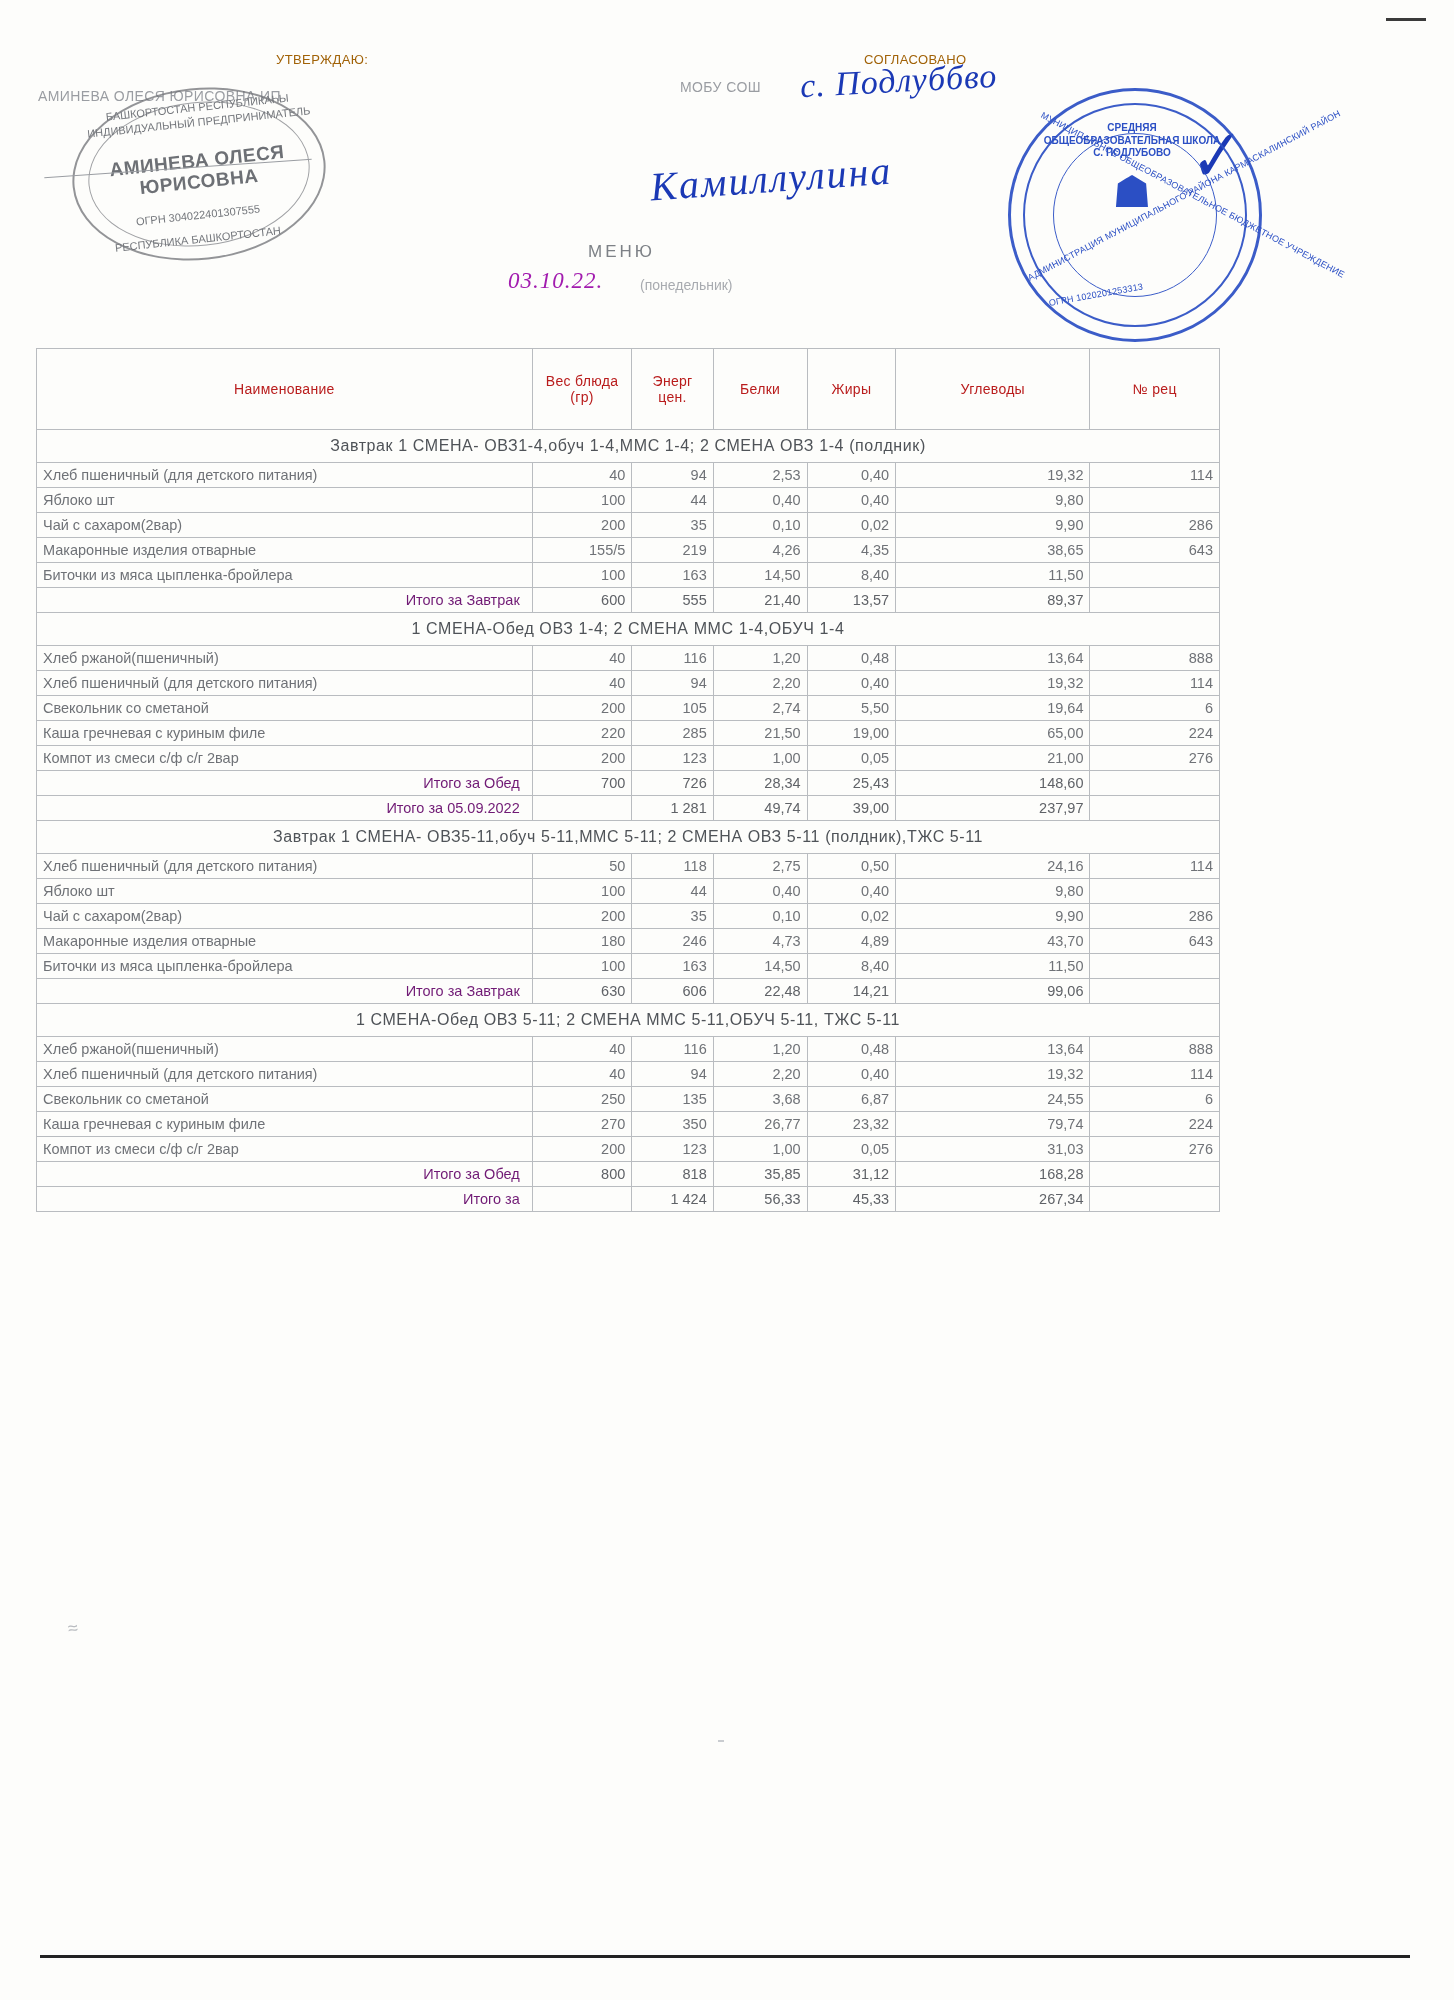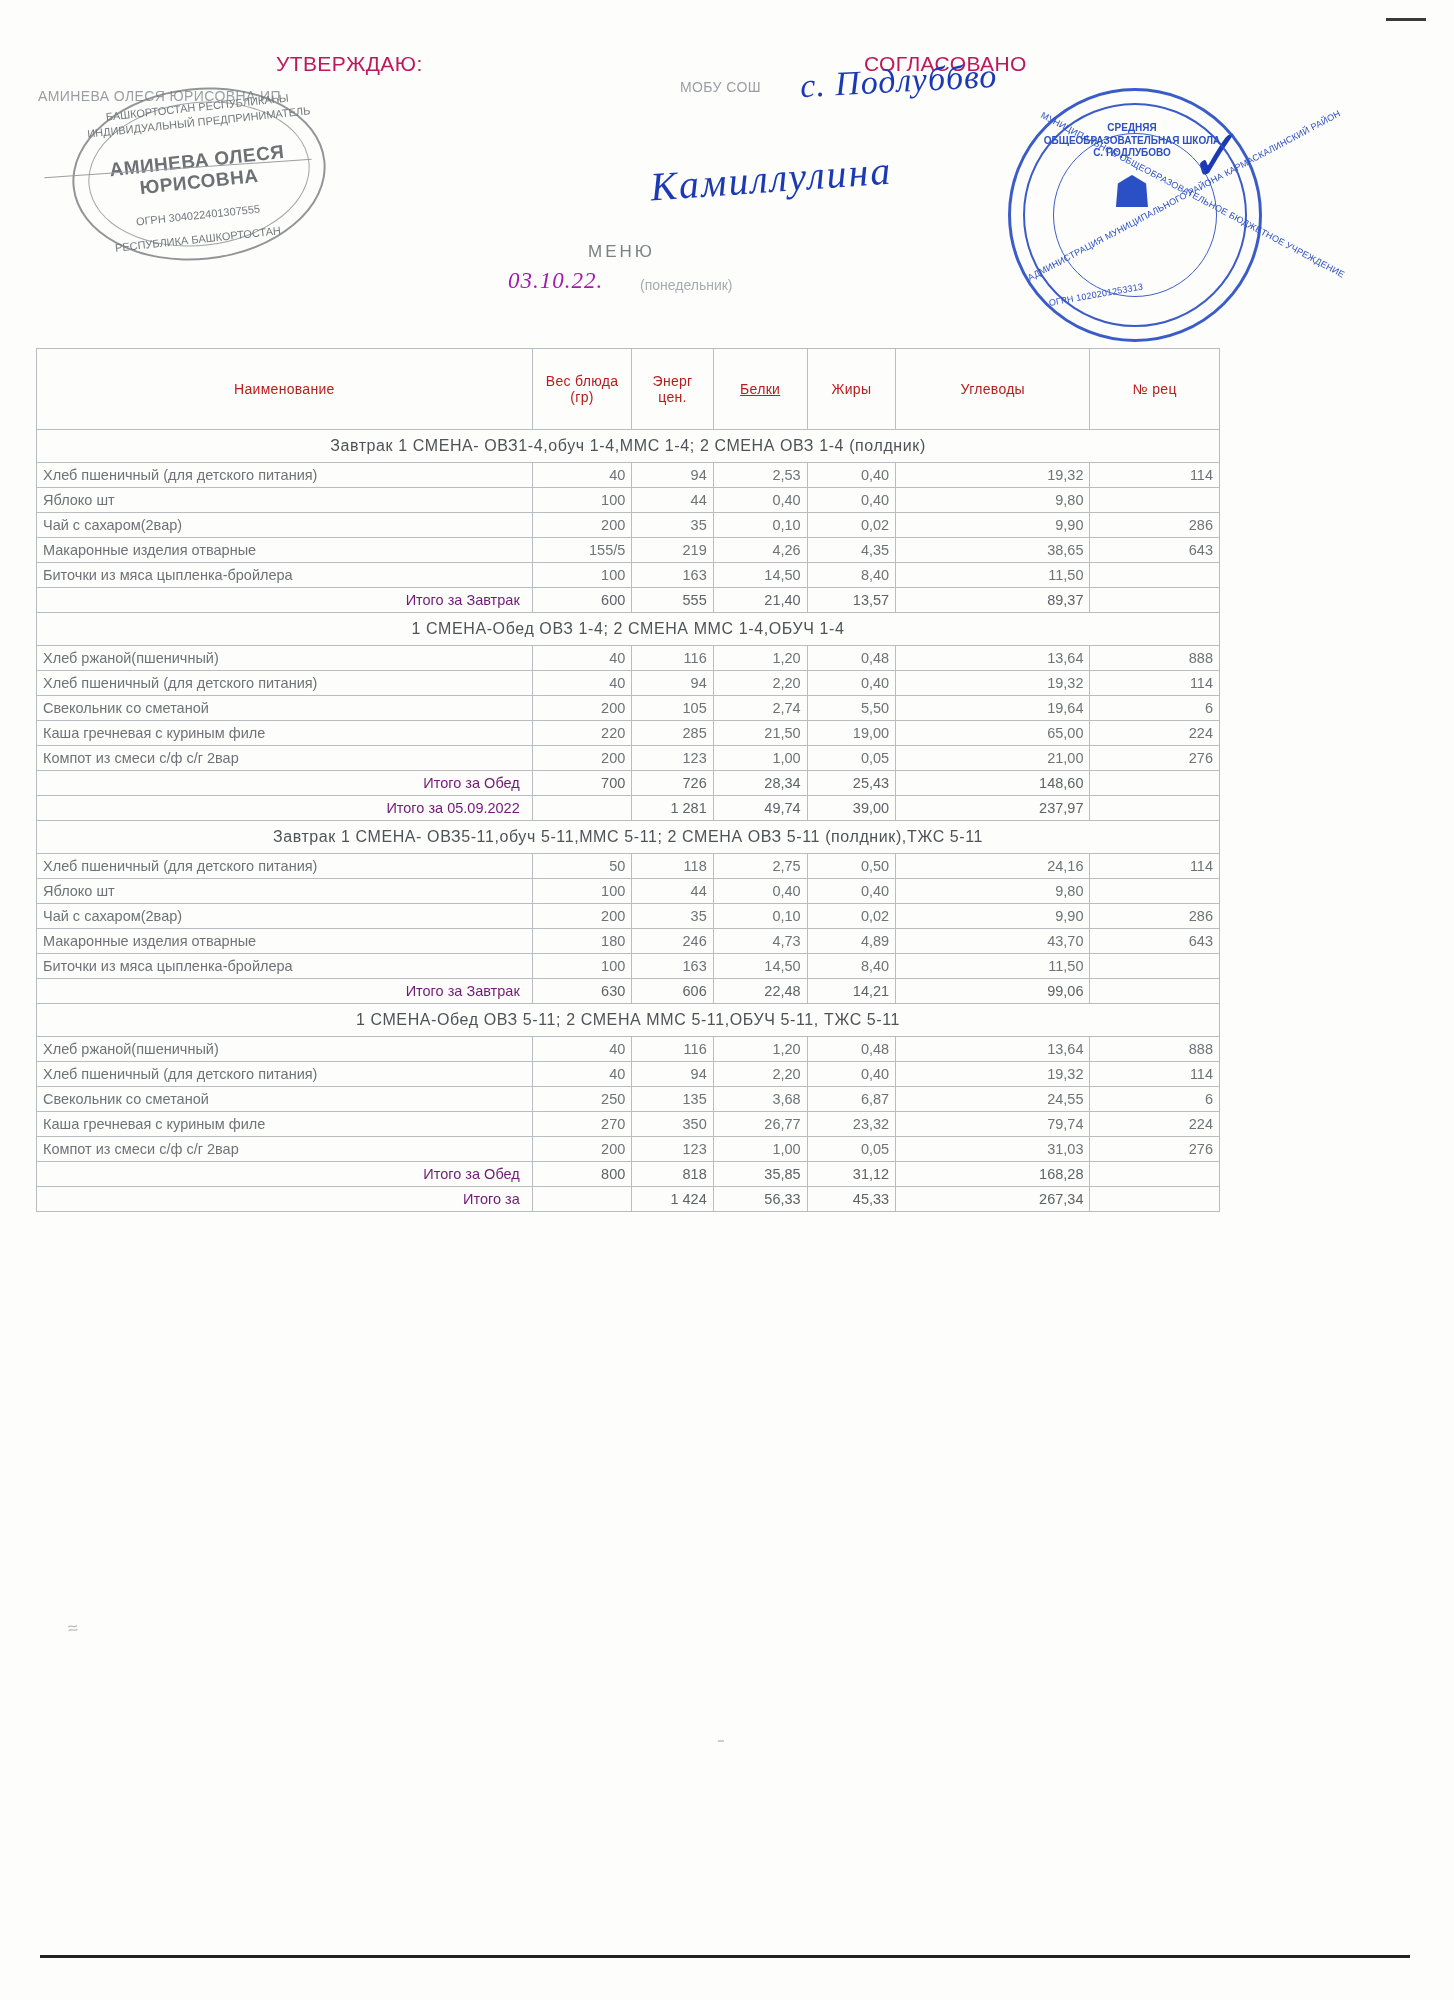--- a/index.html
+++ b/index.html
@@ -32,22 +32,22 @@
   .edge-bottom {
     position: absolute;
     left: 40px; bottom: 42px;
     width: 1370px; height: 3px;
     background: #222;
   }
 
   
   .hdr {
     position: absolute;
-    font-size: 21px;
-    color: #be185d;
+    font-size: 13px;
+    color: #a16207;
     letter-spacing: .4px;
   }
   .hdr-utv { left: 276px; top: 52px; }
   .hdr-ip  { left: 38px;  top: 74px; font-size: 14px; color: #9a9da2; margin-top: 14px; }
   .hdr-sogl { left: 864px; top: 52px; }
   .hdr-mobu { left: 680px; top: 79px; font-size: 14px; color: #9a9da2;}
 
   .menu-title {
     position: absolute;
     left: 588px; top: 242px;
@@ -219,21 +219,21 @@
     text-align: center;
     font-size: 14px;
     color: #b91c1c;
     height: 72px;
     letter-spacing: .3px;
   }
   td.name    { text-align: left;  width: 520px; padding-left: 10px; }
   td.num     { text-align: right; padding-right: 10px; }
   .w-ves  { width: 92px; }
   .w-energ{ width: 72px; }
-  .w-belki{ width: 86px; text-decoration: underline; }
+  .w-belki{ width: 86px; }
   .w-ziry { width: 80px; }
   .w-ugl  { width: 196px; }
   .w-rec  { width: 128px; }
 
   tr.section td {
     text-align: center;
     font-size: 16px;
     font-weight: normal;
     color: #4f5358;
     letter-spacing: .6px;

